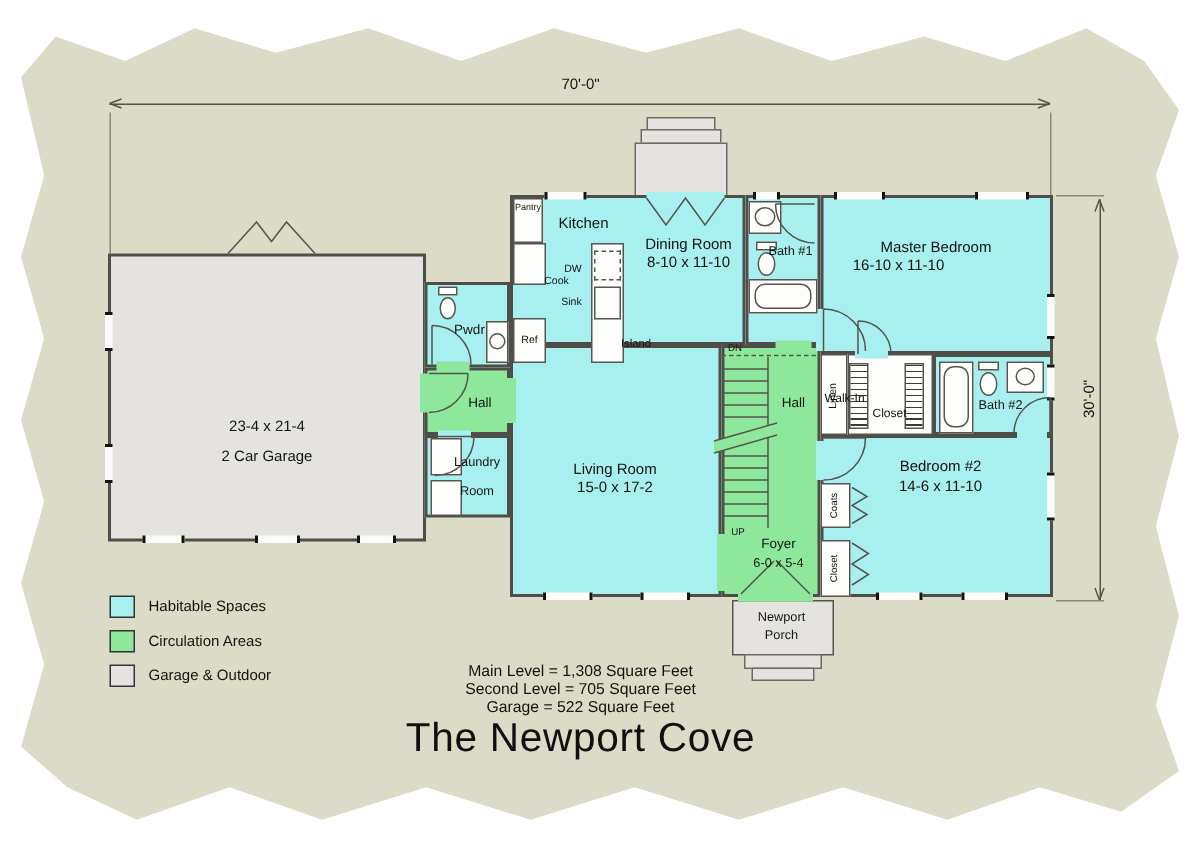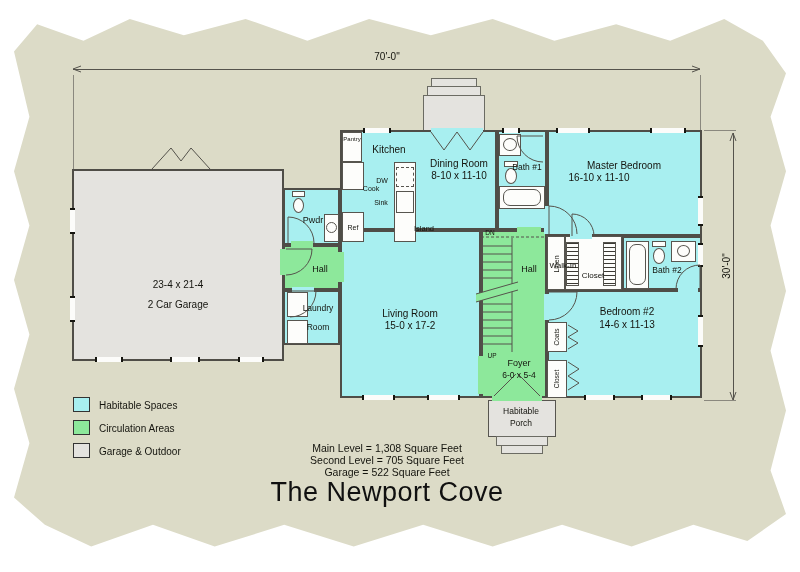--- a/index.html
+++ b/index.html
@@ -189,26 +189,26 @@
   <div class="lbl f10" style="left:624px;top:166px;">Master Bedroom</div>
   <div class="lbl f10" style="left:599px;top:178px;">16-10 x 11-10</div>
   <div class="lbl f10" style="left:410px;top:314px;">Living Room</div>
   <div class="lbl f10" style="left:410px;top:326px;">15-0 x 17-2</div>
   <div class="lbl f9" style="left:529px;top:269px;">Hall</div>
   <div class="lbl vert f7" style="left:556px;top:264px;">Linen</div>
   <div class="lbl f8" style="left:563px;top:266px;">Walk-In</div>
   <div class="lbl f8" style="left:593px;top:276px;">Closet</div>
   <div class="lbl f85" style="left:667px;top:270px;">Bath #2</div>
   <div class="lbl f10" style="left:627px;top:312px;">Bedroom #2</div>
-  <div class="lbl f10" style="left:627px;top:325px;">14-6 x 11-13</div>
+  <div class="lbl f10" style="left:627px;top:325px;">14-6 x 11-10</div>
   <div class="lbl f9" style="left:519px;top:363px;">Foyer</div>
   <div class="lbl f85" style="left:519px;top:375px;">6-0 x 5-4</div>
   <div class="lbl vert f65" style="left:557px;top:337px;">Coats</div>
   <div class="lbl vert f65" style="left:557px;top:379px;">Closet</div>
-  <div class="lbl f85" style="left:521px;top:411px;">Habitable</div>
+  <div class="lbl f85" style="left:521px;top:411px;">Newport</div>
   <div class="lbl f85" style="left:521px;top:423px;">Porch</div>
 
   <div class="lbl f6" style="left:352px;top:139px;">Pantry</div>
   <div class="lbl f7" style="left:371px;top:188px;">Cook</div>
   <div class="lbl f7" style="left:382px;top:180px;">DW</div>
   <div class="lbl f7" style="left:381px;top:202px;">Sink</div>
   <div class="lbl f7" style="left:353px;top:227px;">Ref</div>
   <div class="lbl f75" style="left:424px;top:229px;">Island</div>
   <div class="lbl f65" style="left:490px;top:233px;">DN</div>
   <div class="lbl f65" style="left:492px;top:356px;">UP</div>

